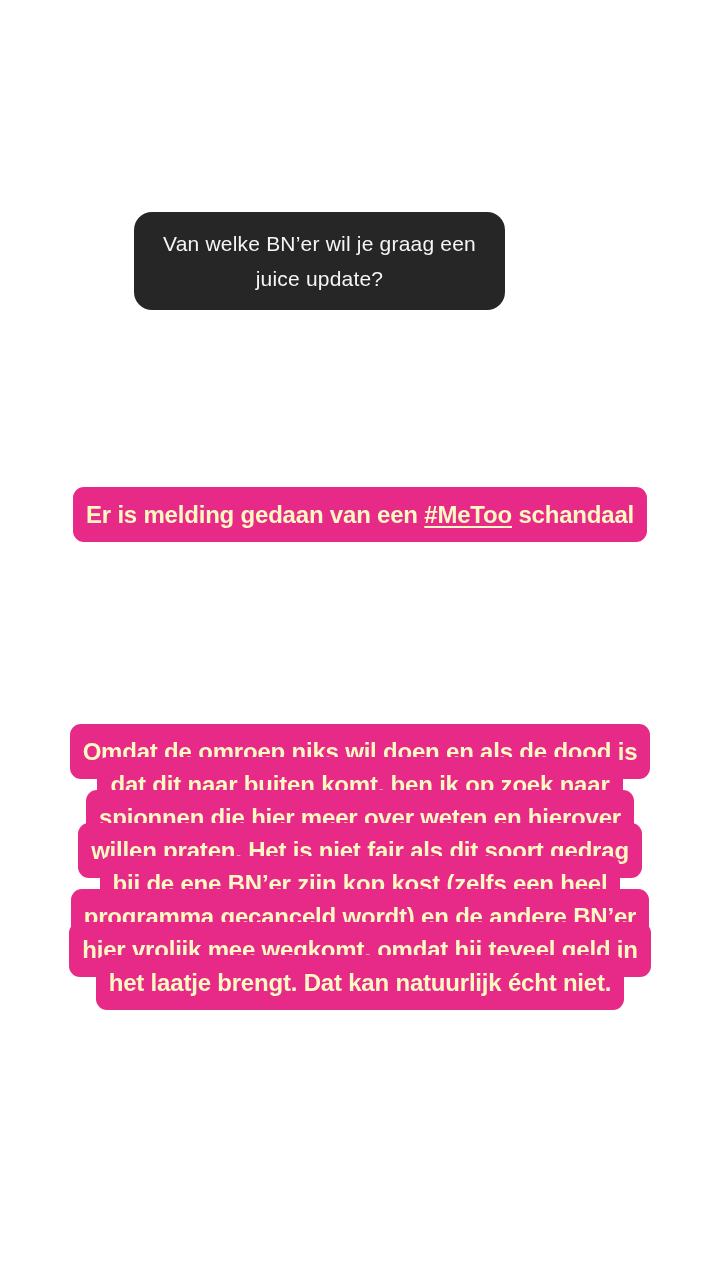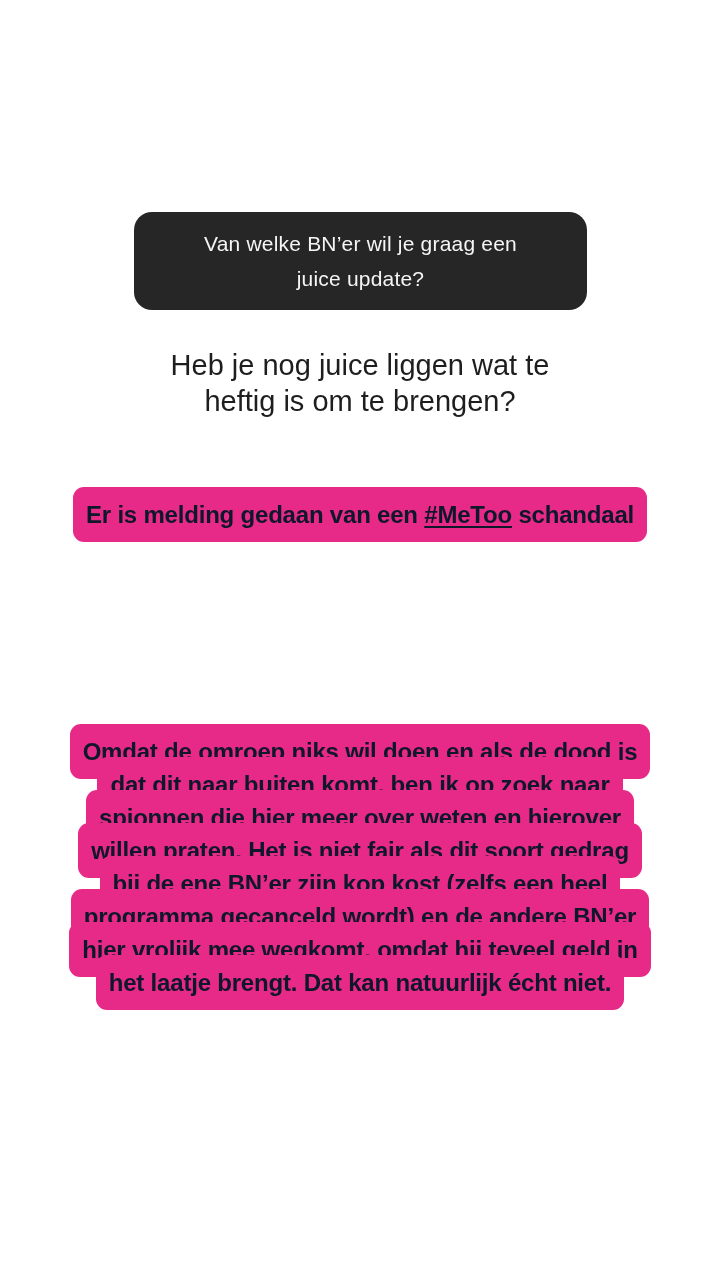--- a/index.html
+++ b/index.html
@@ -13,21 +13,21 @@
     height: 1280px;
     background: #ffffff;
     overflow: hidden;
     font-family: "Liberation Sans", sans-serif;
   }
   
   .question-card {
     position: absolute;
     left: 134px;
     top: 212px;
-    width: 453px;
+    width: 371px;
     height: 98px;
     background: #262626;
     border-radius: 18px;
     display: flex;
     align-items: center;
     justify-content: center;
     text-align: center;
     box-sizing: border-box;
   }
   .q-text {
@@ -57,21 +57,21 @@
     left: 0;
     width: 720px;
     text-align: center;
     font-weight: bold;
     font-size: 24px;
     line-height: 33px;
     letter-spacing: -0.2px;
   }
   .hl {
     background: #e72a88;
-    color: #0f172a;
+    color: #fef9c3;
     padding: 14px 13px;
     border-radius: 11px;
     -webkit-box-decoration-break: clone;
     box-decoration-break: clone;
     white-space: pre-line;
   }
   .hl .u {
     text-decoration: underline;
     text-decoration-thickness: 2px;
     text-underline-offset: 3px;
@@ -83,24 +83,20 @@
 </head>
 <body>
 
 <div id="canvas">
 
   <div class="question-card">
     <span class="q-text">Van welke BN’er wil je graag een
 juice update?</span>
   </div>
 
-  <div class="heading">
-    <span class="heading-text">Heb je nog juice liggen wat te
-heftig is om te brengen?</span>
-  </div>
 
   <div class="pink-block b1"><span class="hl"><span>Er is melding gedaan van een </span><span class="u">#MeToo</span><span> schandaal</span><br></span></div>
 
   <div class="pink-block b2"><span class="hl"><span>Omdat de omroep niks wil doen en als de dood is
 dat dit naar buiten komt, ben ik op zoek naar
 spionnen die hier meer over weten en hierover
 willen praten. Het is niet fair als dit soort gedrag
 bij de ene BN’er zijn kop kost (zelfs een heel
 programma gecanceld wordt) en de andere BN’er
 hier vrolijk mee wegkomt, omdat hij teveel geld in

